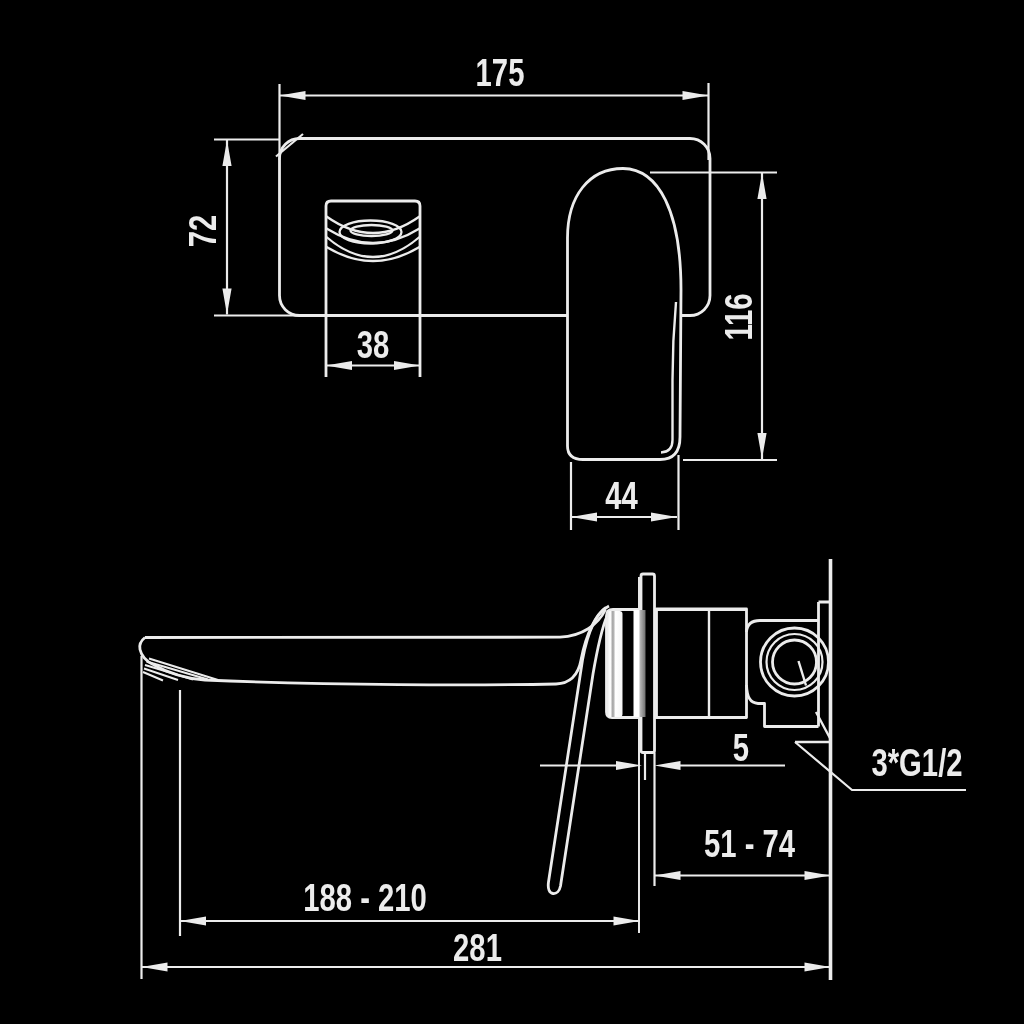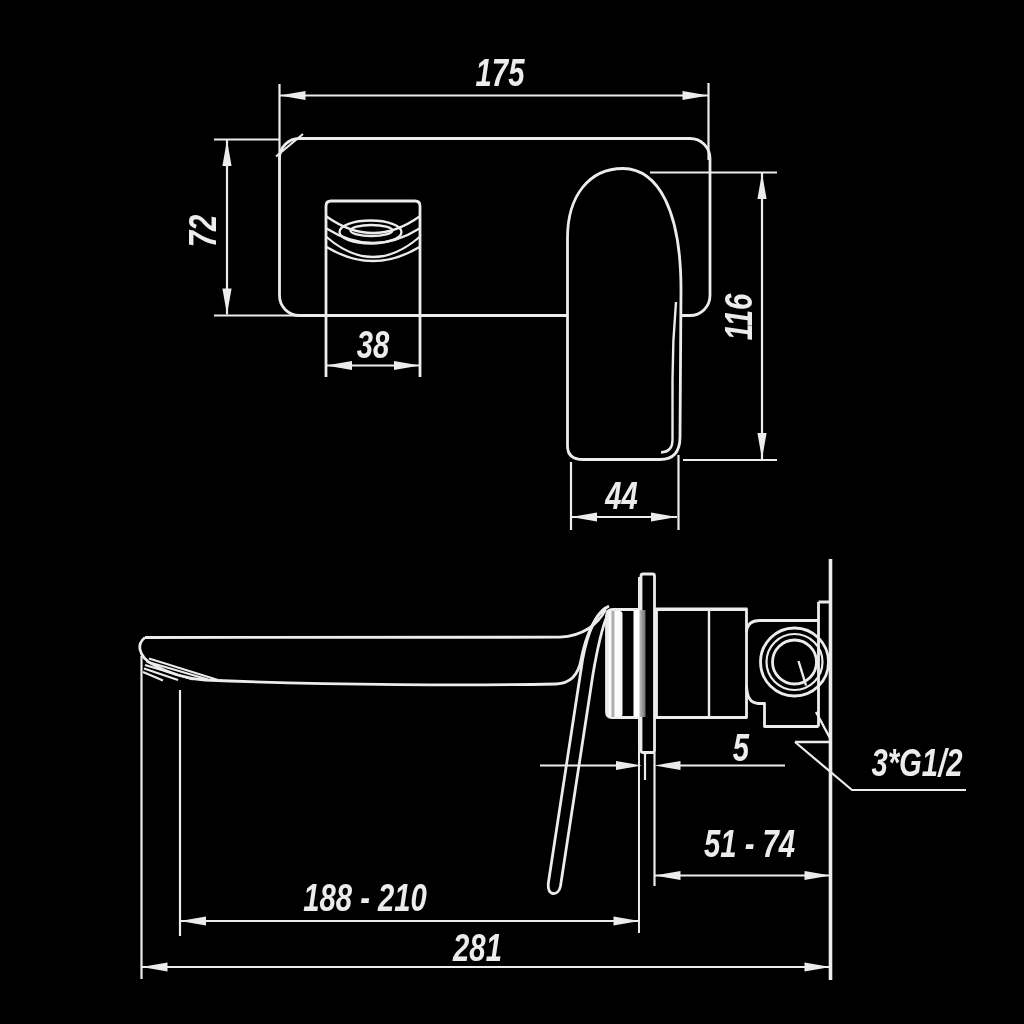--- a/index.html
+++ b/index.html
@@ -1,16 +1,16 @@
 <!DOCTYPE html>
 <html><head>
 <meta charset="utf-8">
 <style>
 html,body{margin:0;padding:0;background:#000;}
-#stage{width:1024px;height:1024px;background:#000;position:relative;overflow:hidden;font-style:italic;}
+#stage{width:1024px;height:1024px;background:#000;position:relative;overflow:hidden;}
 text{font-family:"Liberation Sans",sans-serif;font-weight:bold;fill:#ececec;}
 </style>
 </head>
 <body>
 
 <div id="stage">
 <svg width="1024" height="1024" viewBox="0 0 1024 1024">
 
 <rect x="0" y="0" width="1024" height="1024" fill="#000000"></rect>
 <g stroke="#ececec" stroke-width="2.8" fill="none" stroke-linecap="butt" stroke-linejoin="round">

